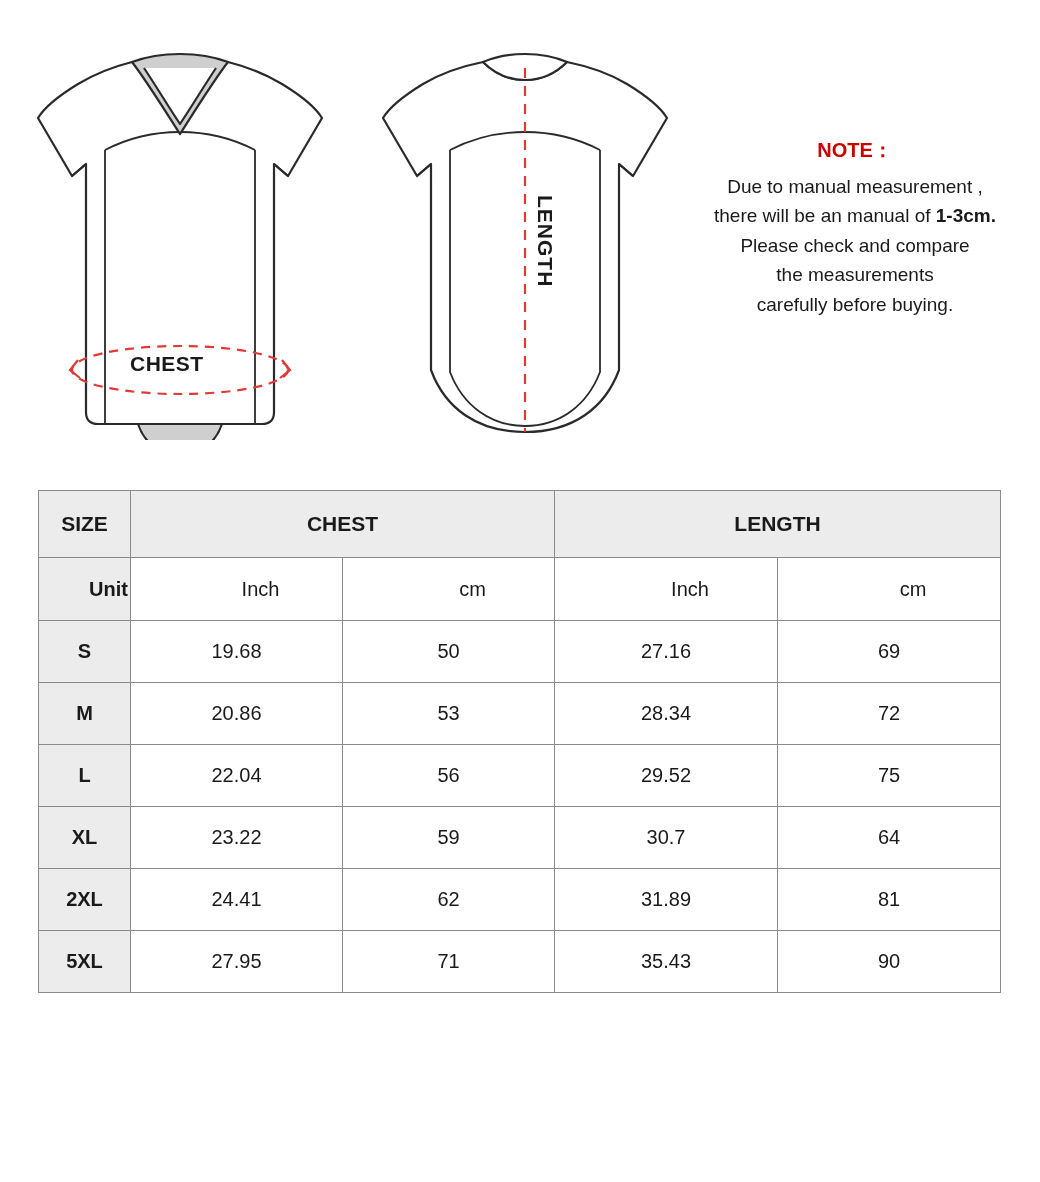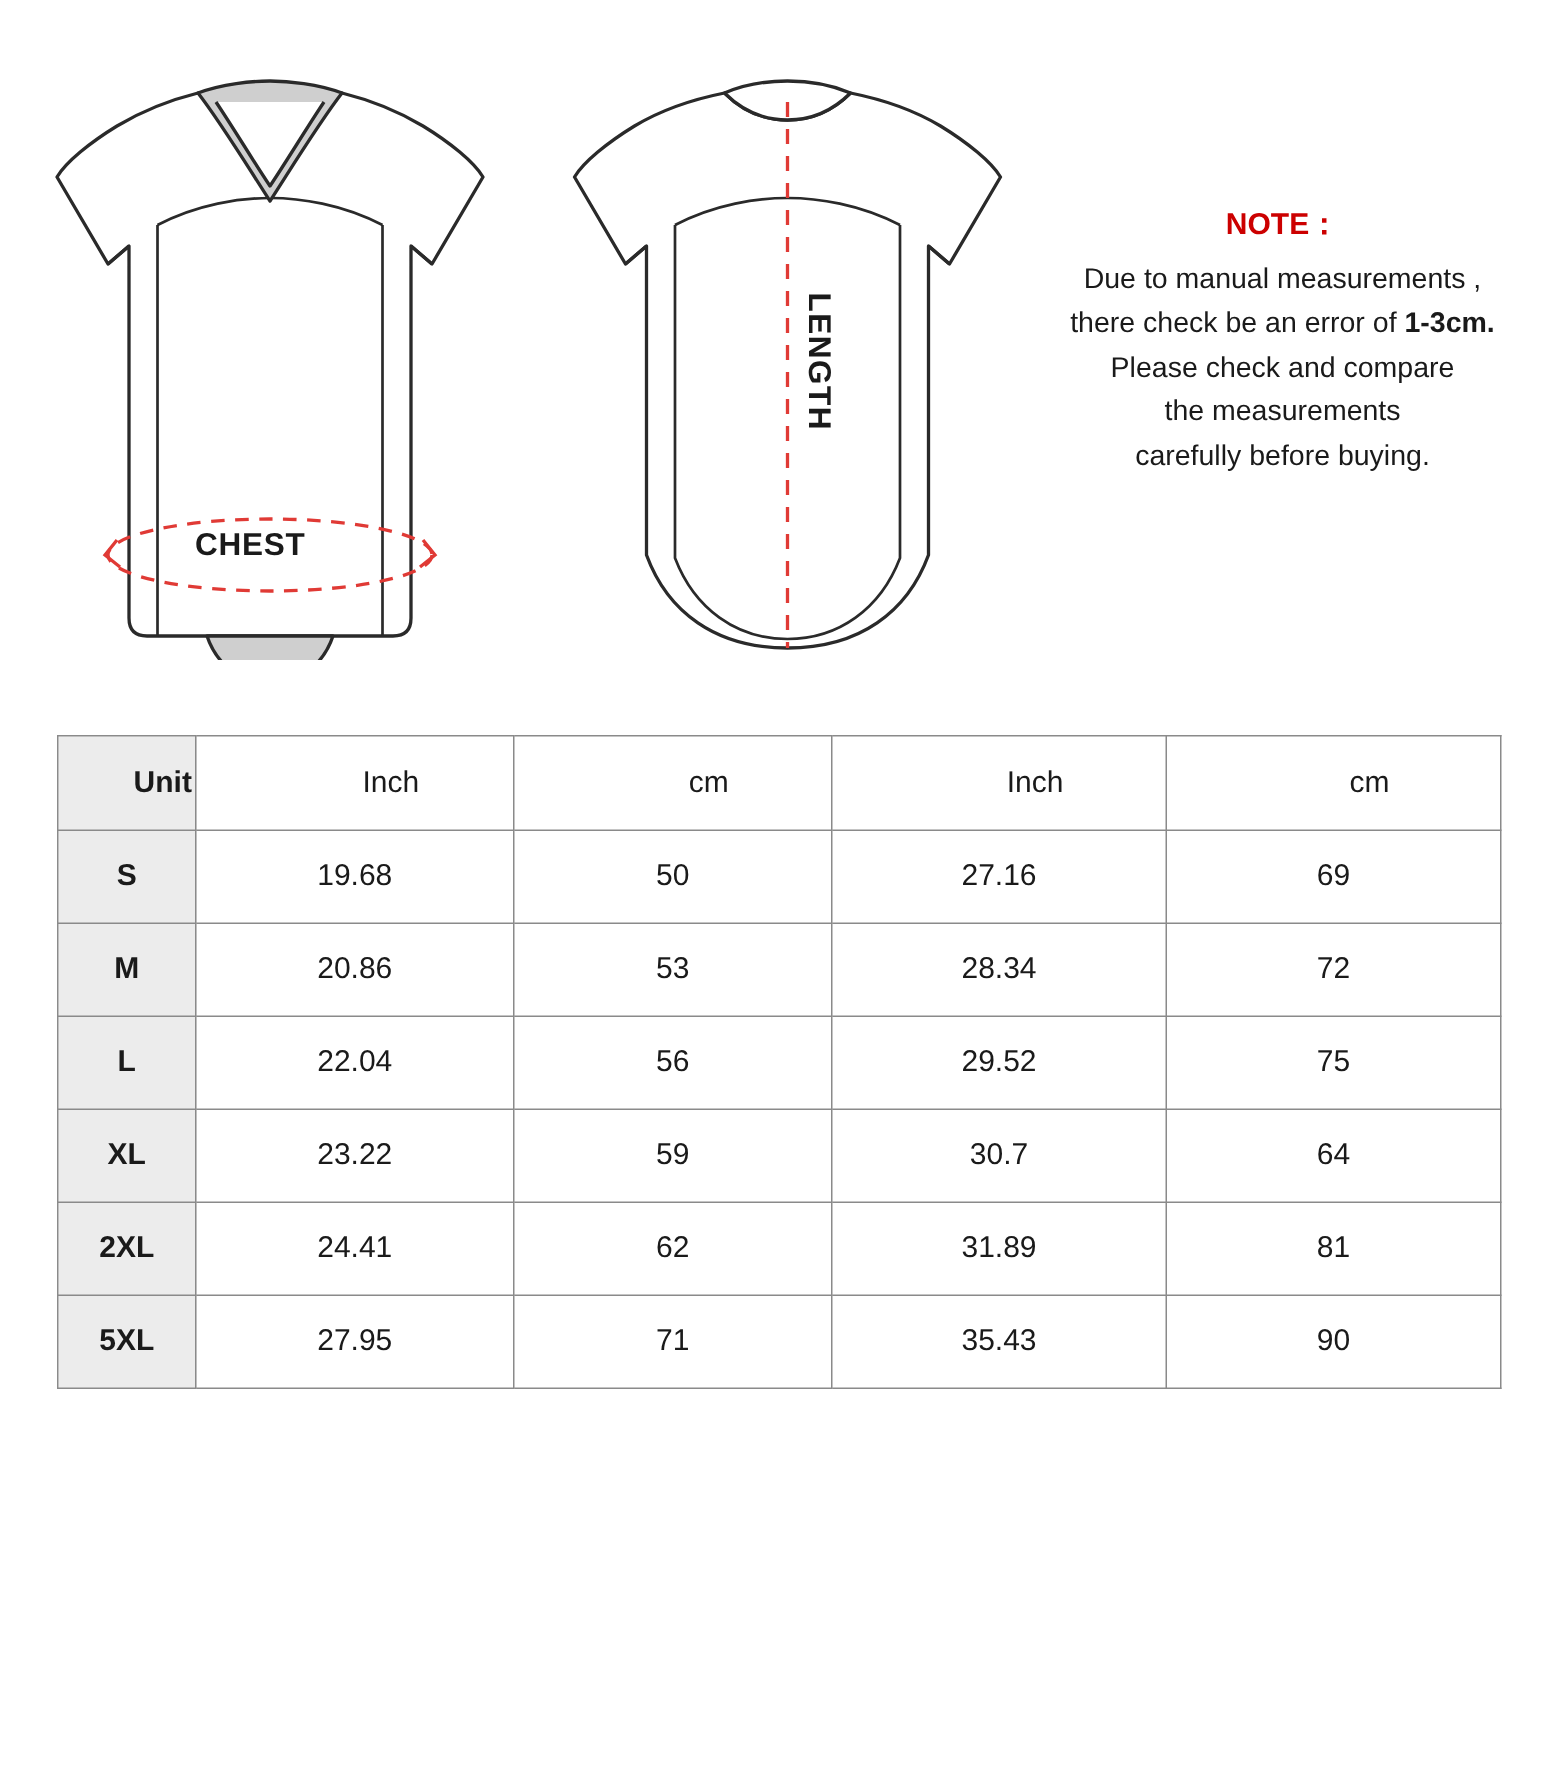--- a/index.html
+++ b/index.html
@@ -176,38 +176,43 @@
         <line x1="160" y1="28" x2="160" y2="392" stroke="#e03a35" stroke-width="2.2" stroke-dasharray="10 8"></line>
       </g>
     </svg>
   </div>
 
   <div class="chest-label">CHEST</div>
   <div class="length-label">LENGTH</div>
 
   <div class="note-block">
     <span class="note-title">NOTE：</span>
-    <div>Due to manual measurements ,</div>
-    <div><span>there check be an error of </span><span class="note-strong">1-3cm.</span></div>
+    <div>Due to manual measurement ,</div>
+    <div><span>there will be an manual of </span><span class="note-strong">1-3cm.</span></div>
     <div>Please check and compare</div>
     <div>the measurements</div>
     <div>carefully before buying.</div>
   </div>
 </div>
 
 <div class="table-wrap">
   <table class="size-table">
     <colgroup>
       <col class="c0">
         <col class="c1">
         <col class="c2">
         <col class="c3">
         <col class="c4">
     </colgroup>
     <thead>
+      <tr class="head-row">
+        <td>SIZE</td>
+        <td colspan="2">CHEST</td>
+        <td colspan="2">LENGTH</td>
+      </tr>
       <tr class="unit-row">
         <td class="first-col">Unit</td>
         <td>Inch</td>
         <td>cm</td>
         <td>Inch</td>
         <td>cm</td>
       </tr>
     </thead>
     <tbody>
       <tr>

